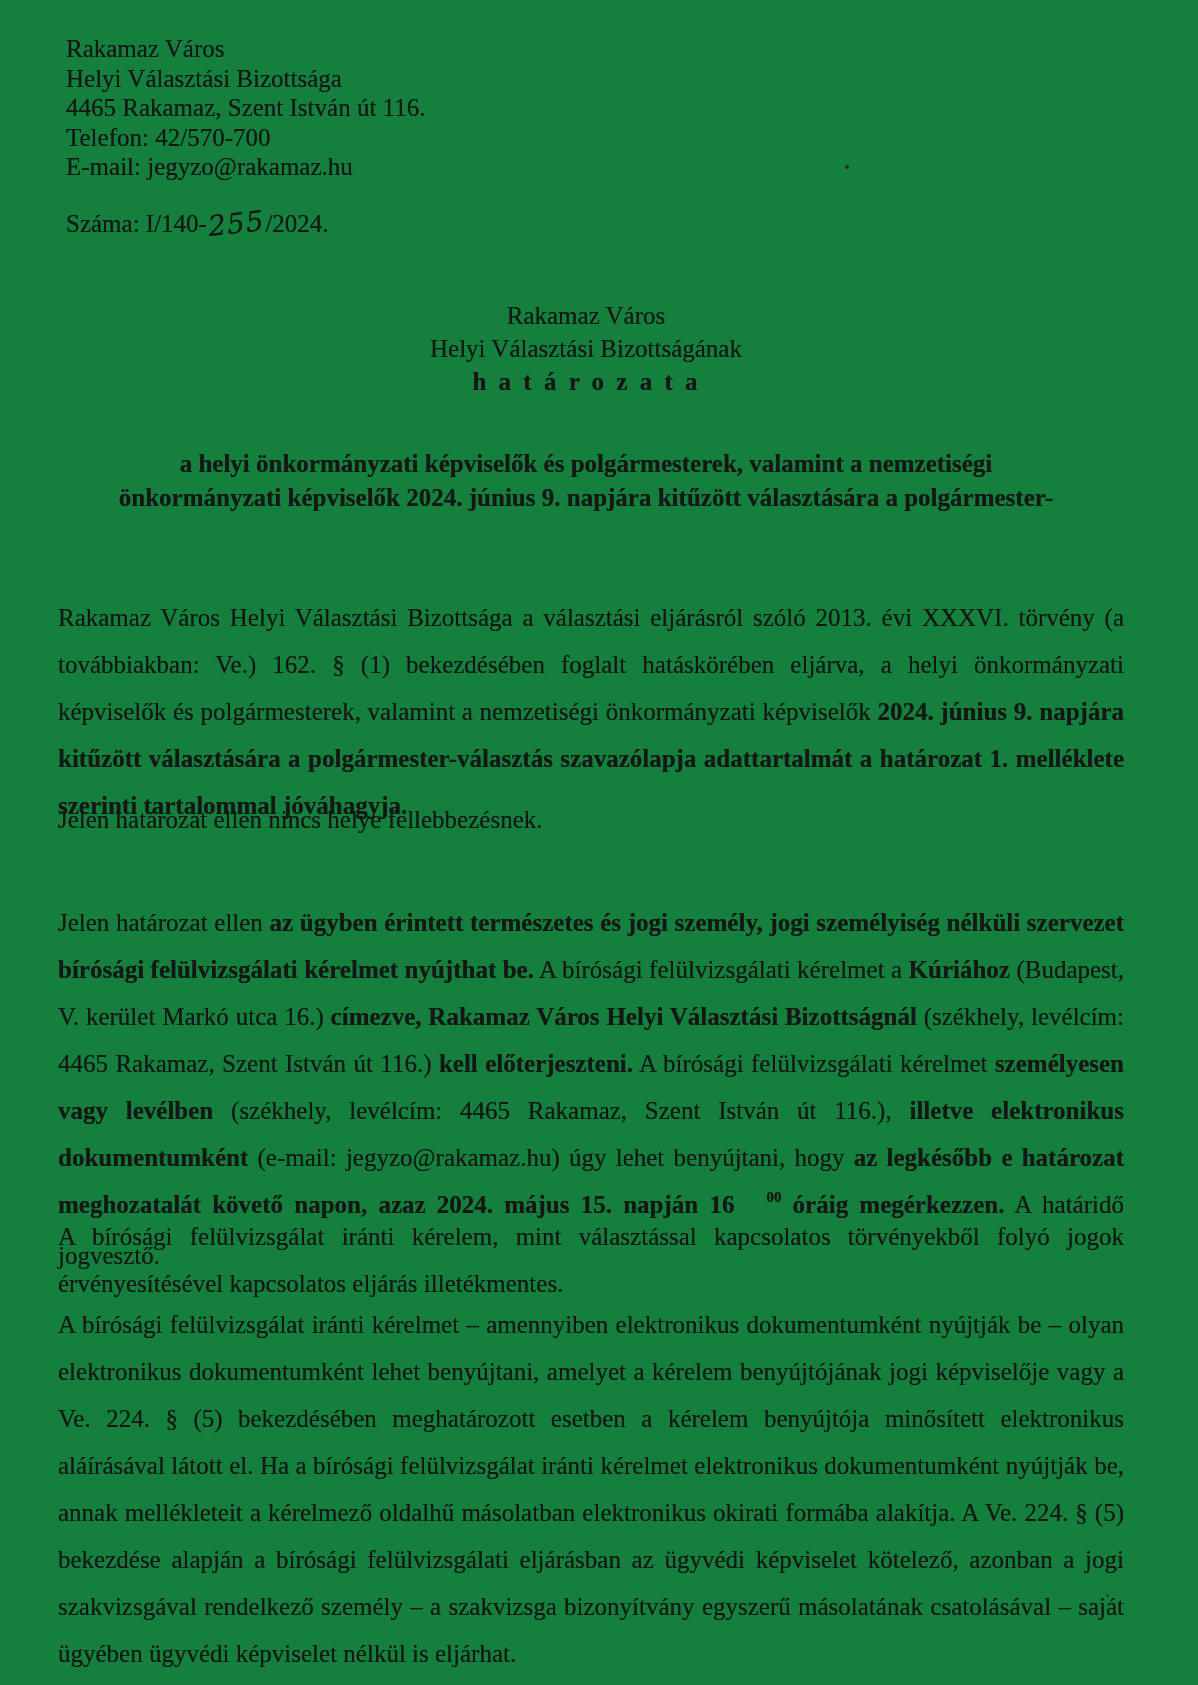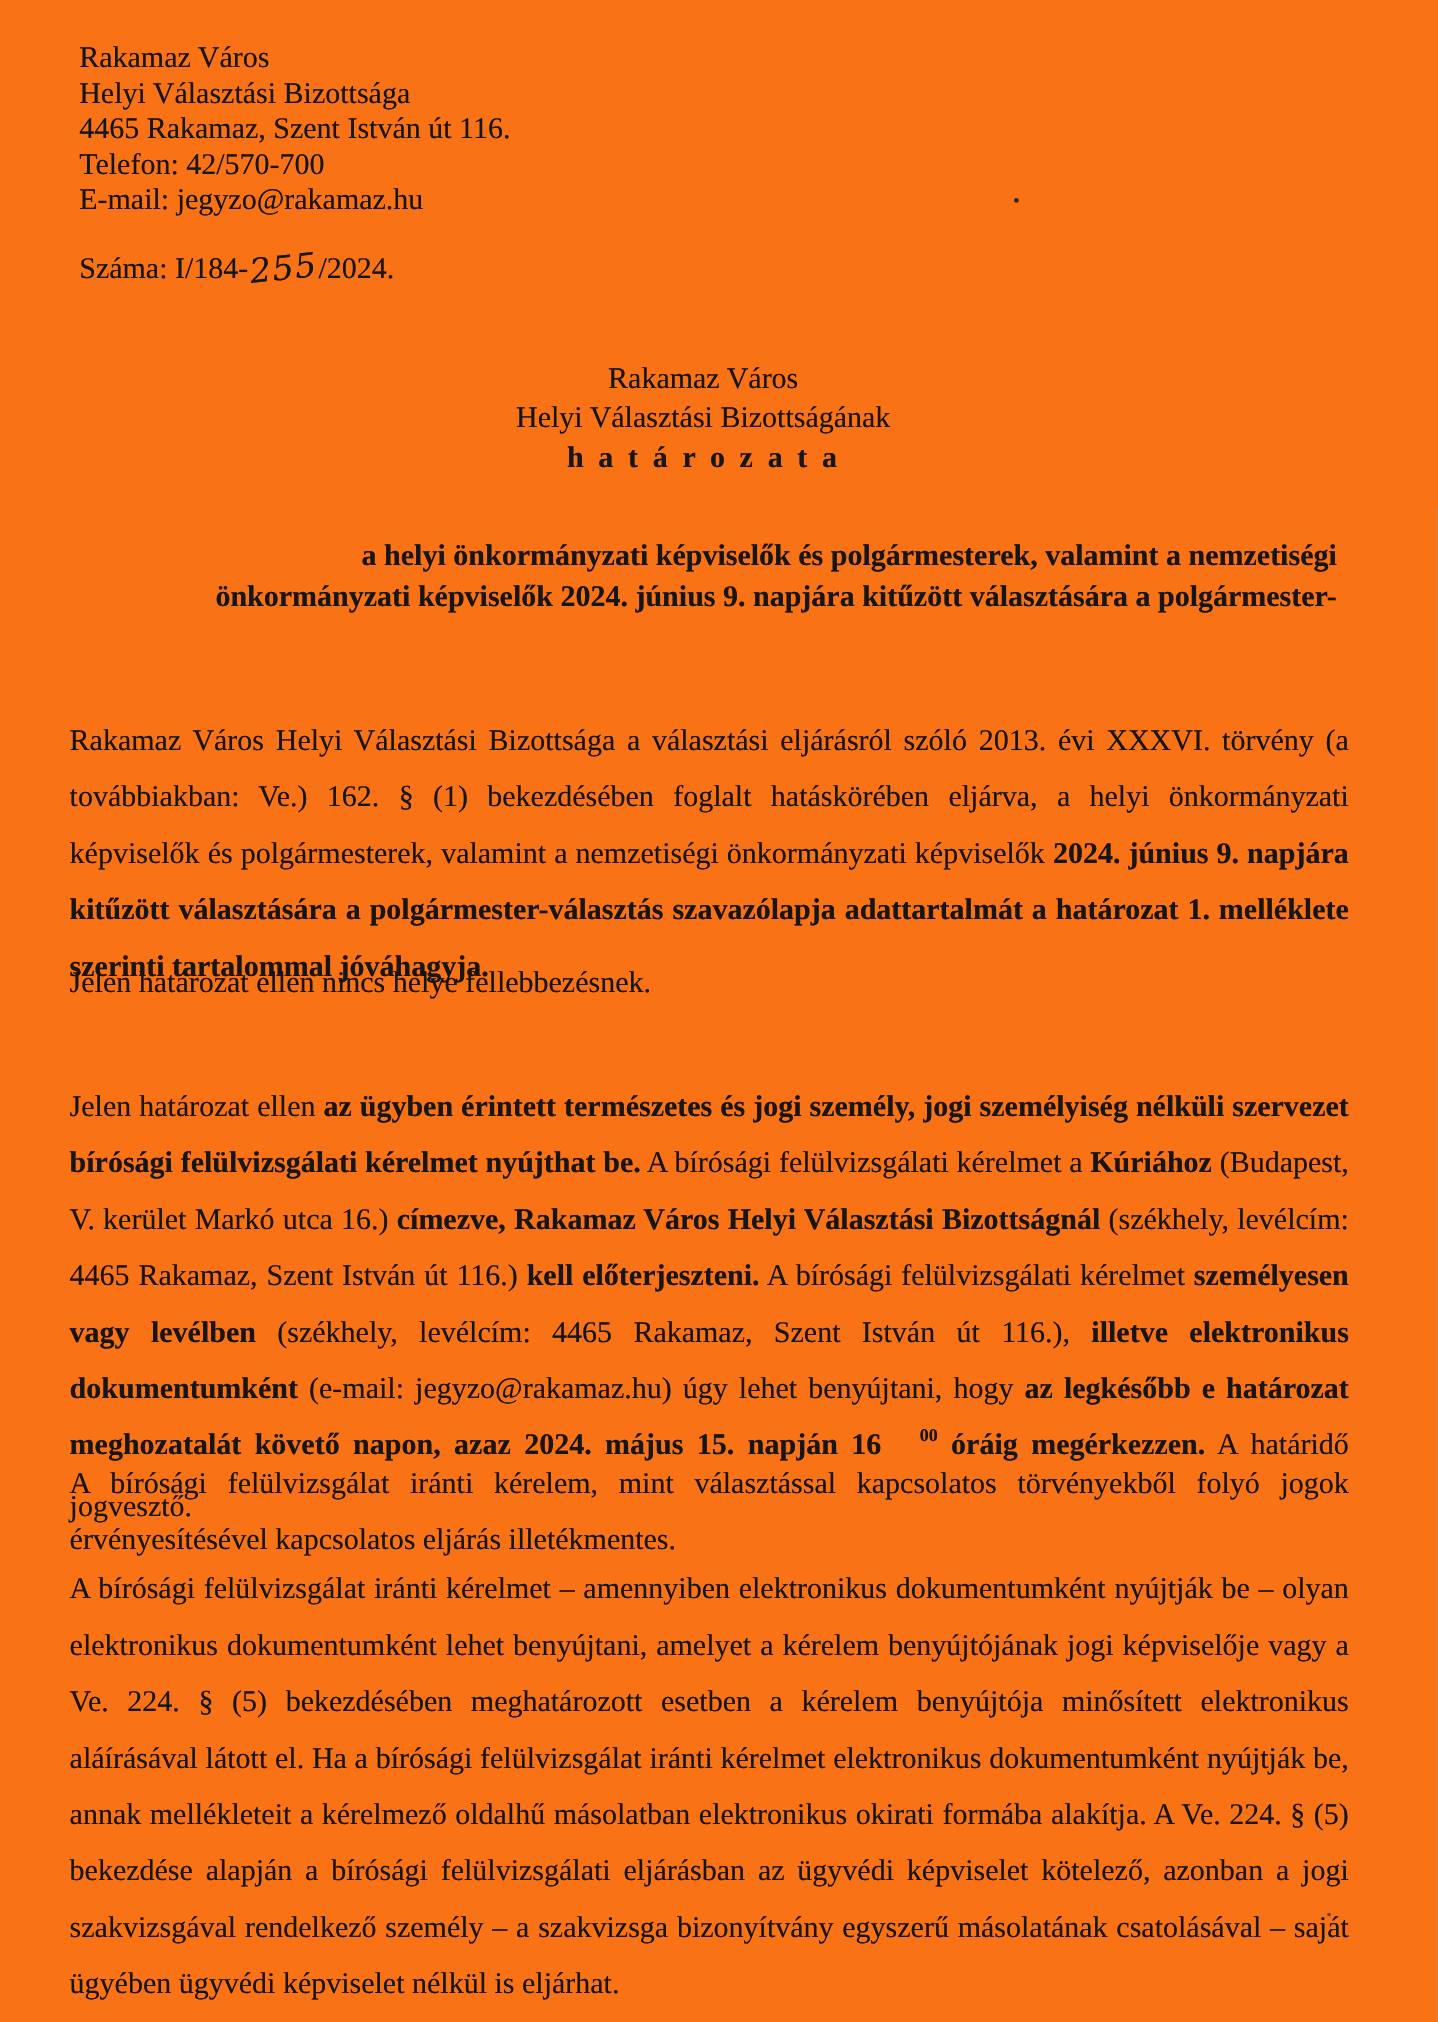--- a/index.html
+++ b/index.html
@@ -1,21 +1,21 @@
 <!DOCTYPE html>
 <html lang="hu"><head>
 <meta charset="utf-8">
 <style>
   html, body { margin: 0; padding: 0; background: #9a9a9a; }
   .page {
     position: relative;
     width: 1198px;
     height: 1685px;
     margin: 0 auto;
-    background: #f97316;
+    background: #15803d;
     color: #161616;
     font-family: "Liberation Serif", "DejaVu Serif", serif;
     overflow: hidden;
     text-shadow: 0 0 0.4px rgba(0,0,0,0.55);
   }
   .header-block {
     position: absolute;
     left: 66px;
     top: 34px;
     font-size: 25px;
@@ -46,21 +46,21 @@
     text-align: center;
     font-size: 25px;
     line-height: 33px;
   }
   .spaced { letter-spacing: 2px; word-spacing: 2px; font-weight: bold; }
   .subject {
     position: absolute;
     left: 58px;
     width: 1056px;
     top: 447px;
-    text-align: right;
+    text-align: center;
     font-weight: bold;
     font-size: 25px;
     line-height: 33.5px;
   }
   .bodypar {
     position: absolute;
     left: 58px;
     width: 1066px;
     margin: 0;
     font-size: 25px;
@@ -97,21 +97,21 @@
 
   <div class="header-block">
     <div>Rakamaz Város</div>
     <div>Helyi Választási Bizottsága</div>
     <div>4465 Rakamaz, Szent István út 116.</div>
     <div>Telefon: 42/570-700</div>
     <div>E-mail: jegyzo@rakamaz.hu</div>
   </div>
 
   <div class="ref-line">
-    <span>Száma: I/184-</span><span class="hand">255</span><span>/2024.</span>
+    <span>Száma: I/140-</span><span class="hand">255</span><span>/2024.</span>
   </div>
 
   <div class="title-block">
     <div>Rakamaz Város</div>
     <div>Helyi Választási Bizottságának</div>
     <div class="spaced">h a t á r o z a t a</div>
   </div>
 
   <div class="subject">
     <div>a helyi önkormányzati képviselők és polgármesterek, valamint a nemzetiségi</div>

